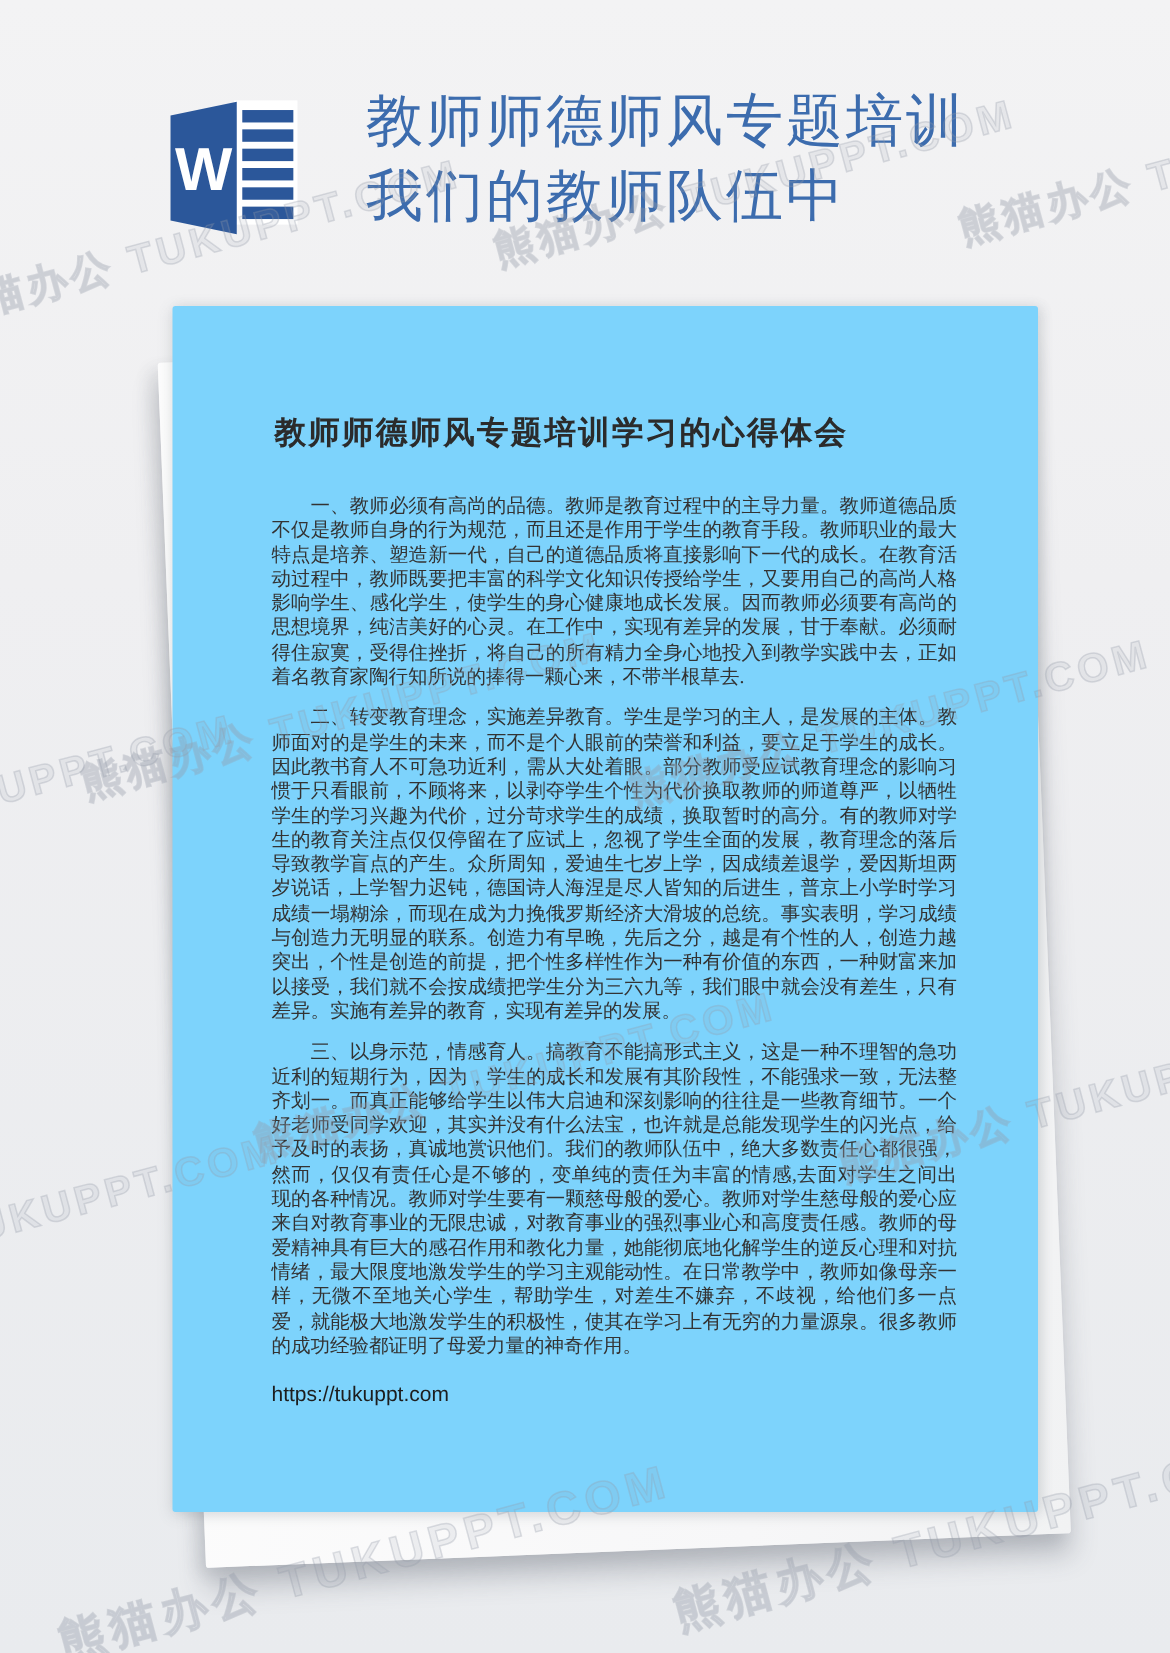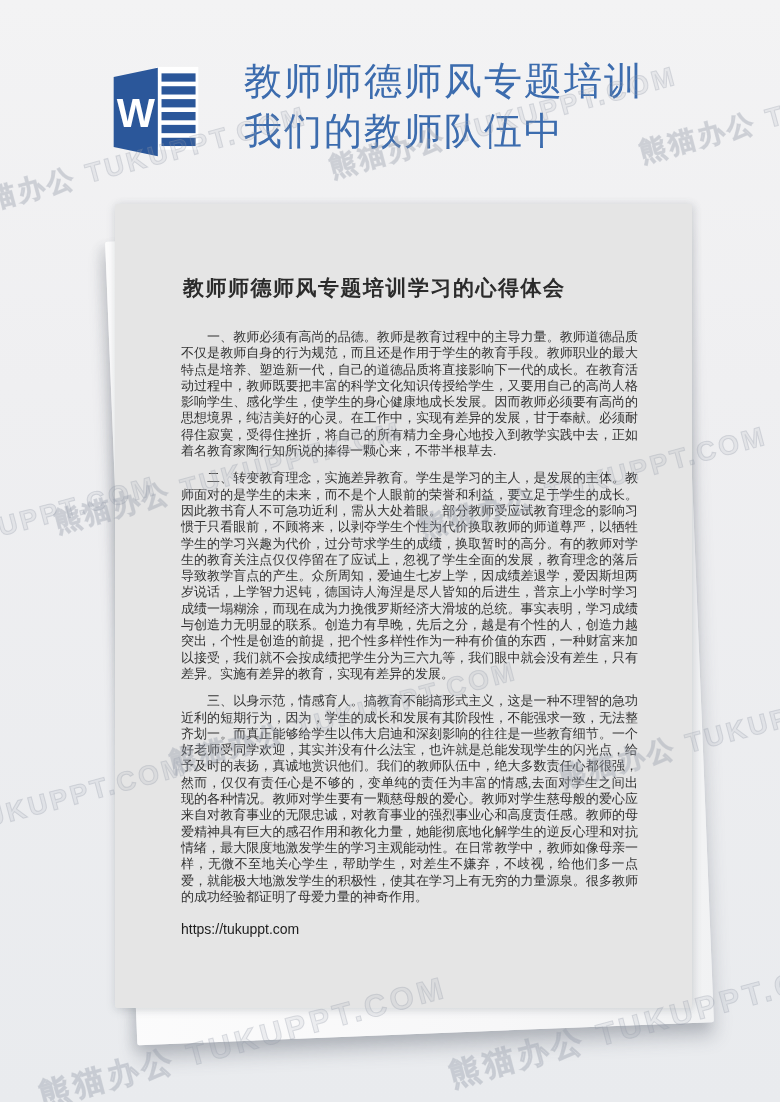--- a/index.html
+++ b/index.html
@@ -13,21 +13,21 @@
   
   .word-icon{position:absolute;left:110px;top:62px;width:92px;height:100px;}
   .site-title{
     position:absolute;left:244px;top:56px;
     font-size:38px;line-height:50px;font-weight:400;
     color:#3c6cae;letter-spacing:2px;
   }
 
   
   .paper-stack{position:absolute;left:115px;top:204px;width:577px;height:804px;}
-  .sheet{position:absolute;inset:0;background:#e5e5e5;border-radius:2px;}
+  .sheet{position:absolute;inset:0;background:#7dd3fc;border-radius:2px;}
   .sheet.back{
     transform:translate(6px,26px) rotate(-2.3deg);
     background:linear-gradient(100deg,#fdfdfd 0%,#f7f7f8 70%,#f1f2f3 100%);
     box-shadow:0 14px 18px rgba(70,75,88,0.28), -6px 4px 10px rgba(70,75,88,0.10);
   }
   .sheet.main{
     box-sizing:border-box;
     padding:70px 54px 0 66px;
     box-shadow:0 2px 10px rgba(80,86,98,0.18), 3px 0 8px rgba(80,86,98,0.08);
   }

